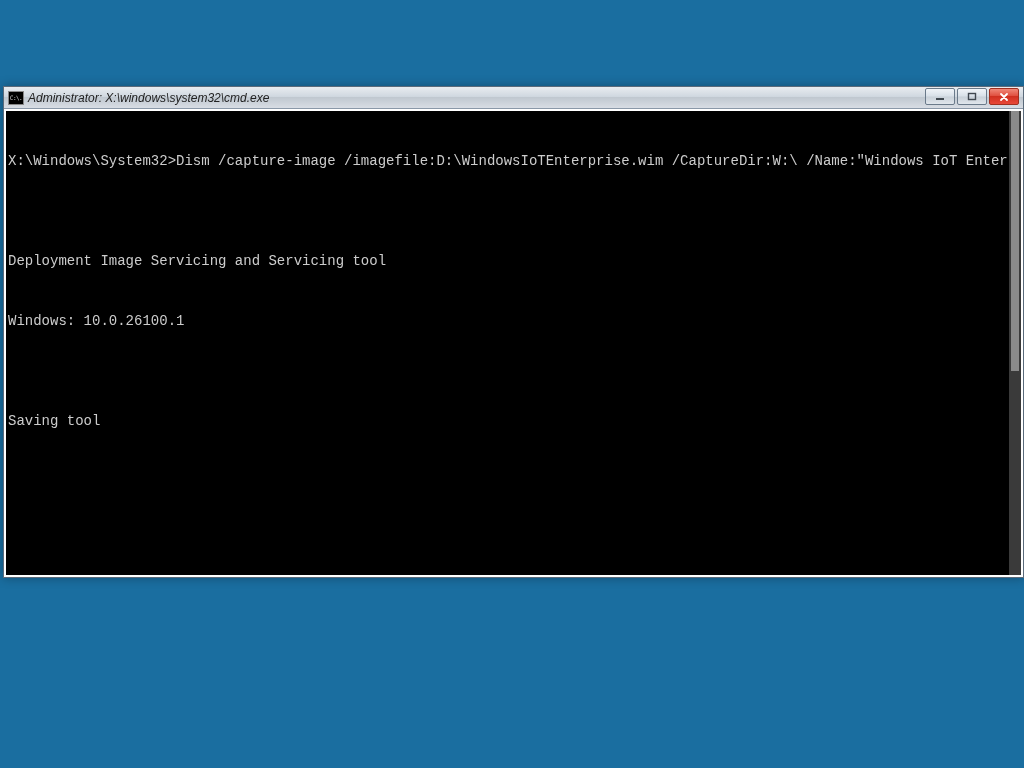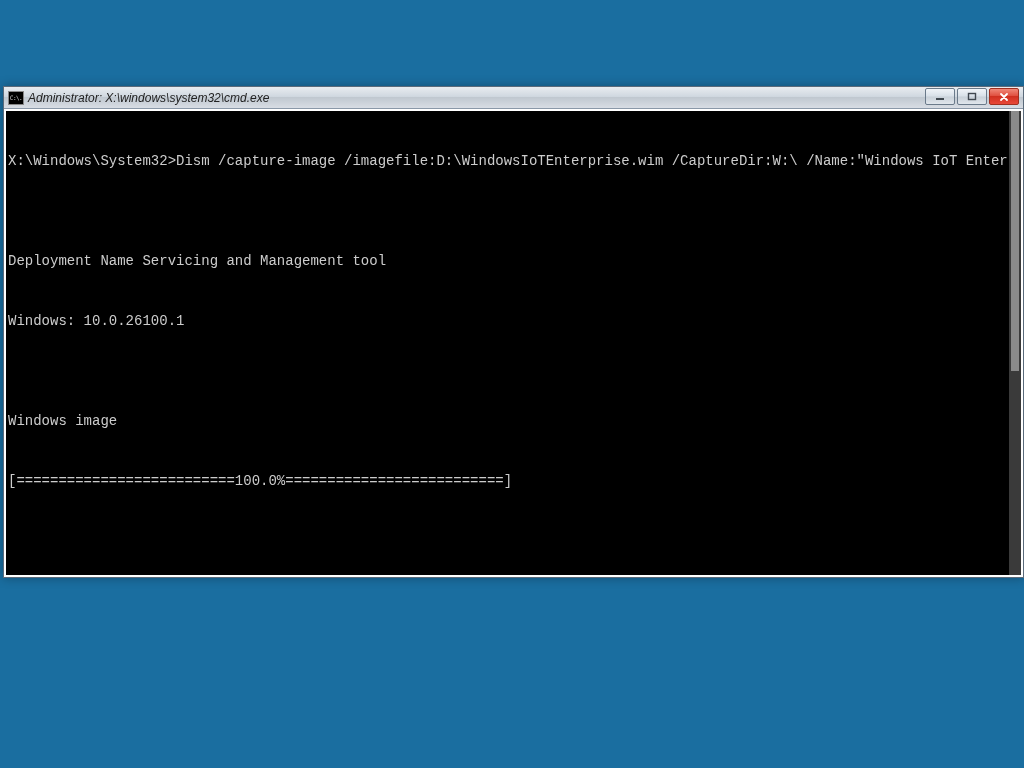--- a/index.html
+++ b/index.html
@@ -153,25 +153,24 @@
         <svg width="10" height="10" viewBox="0 0 10 10">
           <path d="M2 2 L8 8 M8 2 L2 8" stroke="#fff" stroke-width="1.8" stroke-linecap="round"></path>
         </svg>
       </div>
     </div>
   </div>
   <div class="terminal-area">
     <div class="terminal">
       <span class="terminal-line">X:\Windows\System32&gt;Dism /capture-image /imagefile:D:\WindowsIoTEnterprise.wim /CaptureDir:W:\ /Name:"Windows IoT Enterprise"</span>
       <span class="terminal-line"></span>
-      <span class="terminal-line">Deployment Name Servicing and Management tool</span>
+      <span class="terminal-line">Deployment Image Servicing and Servicing tool</span>
       <span class="terminal-line">Windows: 10.0.26100.1</span>
       <span class="terminal-line"></span>
-      <span class="terminal-line">Windows image</span>
-      <span class="terminal-line">[==========================100.0%==========================]</span>
+      <span class="terminal-line">Saving tool</span>
       <span class="terminal-line"></span>
       
     </div>
     <div class="scrollbar">
       <div class="scrollbar-thumb"></div>
     </div>
   </div>
 </div>
 
 </body></html>

